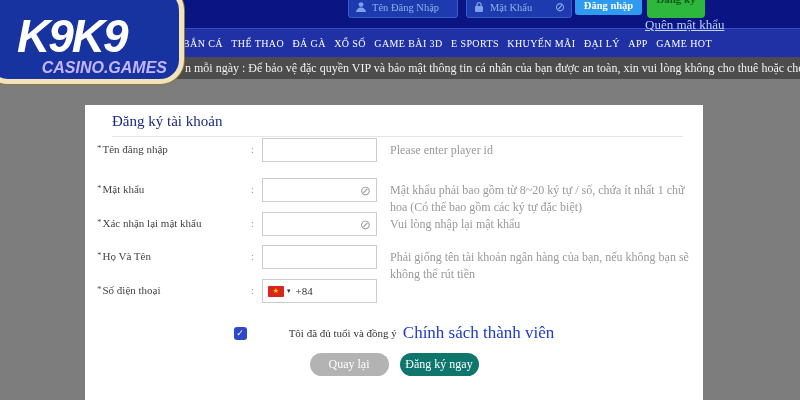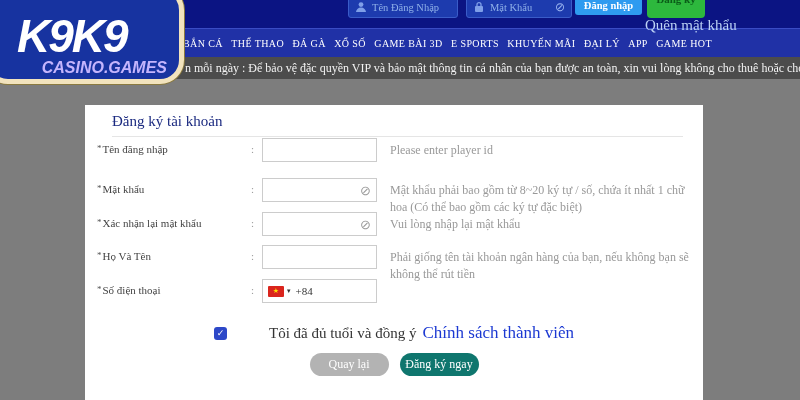--- a/index.html
+++ b/index.html
@@ -15,21 +15,21 @@
   .tb-input input::placeholder { color:#8fb0e8; }
   .tb-user { left:348px; width:110px; }
   .tb-pass { left:466px; width:106px; }
   .tb-icon { width:12px; height:12px; margin-right:5px; flex:0 0 auto; }
   .eye-glyph { color:#9ab4f0; font-size:12px; line-height:1; cursor:pointer; }
   .btn-login { position:absolute; left:575px; top:-5px; width:67px; height:20px; background:#2e9bf0; border:none;
                border-radius:3px; color:#fff; font-size:10.5px; font-weight:bold; font-family:"Liberation Serif", serif; cursor:pointer; }
   .btn-register { position:absolute; left:647px; top:-20px; width:58px; height:38px; background:#2db83d; border:none;
                   border-radius:4px; color:#0a5c18; font-size:11px; font-weight:bold; font-family:"Liberation Serif", serif; cursor:pointer;
                   display:flex; align-items:center; justify-content:center; }
-  .forgot { position:absolute; left:645px; top:17px; color:#bcd2f5; font-size:15px; cursor:pointer; }
+  .forgot { position:absolute; left:645px; top:17px; color:#bcd2f5; font-size:13px; cursor:pointer;text-decoration:underline; }
 
   
   .navbar { position:absolute; top:28px; left:0; width:800px; height:29px; background:#2031a6;
             border-top:1px solid #3a4cc4; z-index:4; display:flex; align-items:center;text-align:right; }
   .nav-items { position:absolute; left:183px; right:88px; display:flex; justify-content:space-between; align-items:center; }
   .nav-item { color:#ffffff; font-size:10px; letter-spacing:0.4px; white-space:nowrap; cursor:pointer; }
 
   
   .marquee-bar { position:absolute; top:57px; left:0; width:800px; height:22px; background:#4c4c4c; z-index:3;
                  display:flex; align-items:center; overflow:hidden; }
@@ -64,21 +64,21 @@
   .flag { width:16px; height:11px; background:#da251d; display:flex; align-items:center; justify-content:center;
           border-radius:1px; }
   .flag-star { color:#ffde00; font-size:7px; line-height:1; }
   .flag-caret { font-size:7px; color:#333; }
   .phone-prefix { font-size:11px; color:#333; }
 
   .agree-row { position:absolute; left:0; top:218px; width:618px; display:flex; justify-content:center;
                align-items:center; gap:6px; }
   .checkbox { width:13px; height:13px; background:#2d48c8; border-radius:3px; display:flex; align-items:center;
               justify-content:center; color:#fff; font-size:9px; cursor:pointer; flex:0 0 auto; }
-  .agree-text { font-size:15px; color:#333;margin-left:36px; }
+  .agree-text { font-size:11px; color:#333;margin-left:36px; }
   .agree-link { font-size:17px; color:#1c39d2; cursor:pointer; }
 
   .btn-row { position:absolute; left:0; top:248px; width:618px; display:flex; justify-content:center; gap:11px; }
   .btn-back { width:79px; height:23px; background:#b3b3b3; border:none; border-radius:12px; color:#ffffff;
               font-size:12px; font-family:"Liberation Serif", serif; cursor:pointer; }
   .btn-submit { width:79px; height:23px; background:#0f766e; border:none; border-radius:12px; color:#ffffff;
                 font-size:12px; font-family:"Liberation Serif", serif; cursor:pointer; }
 </style>
 </head>
 <body>

